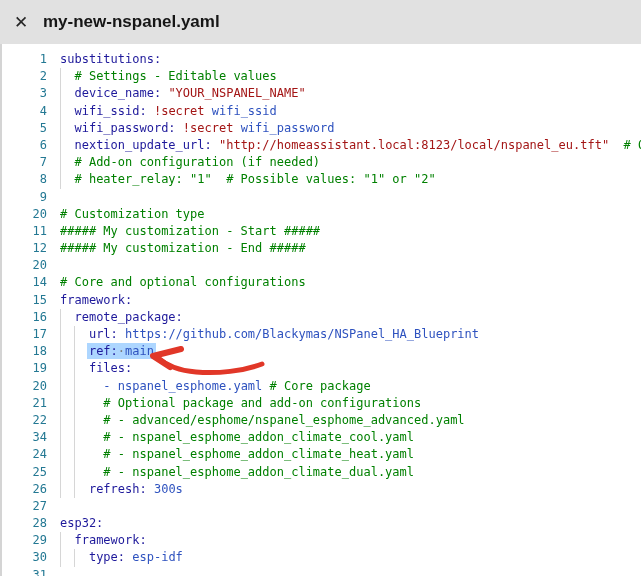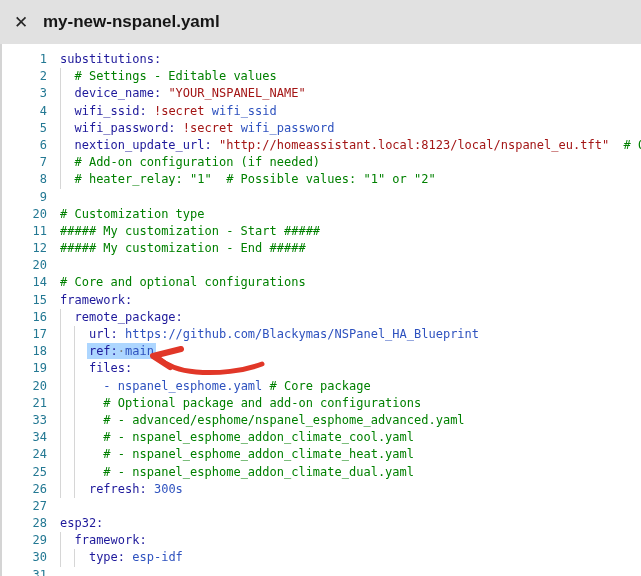--- a/index.html
+++ b/index.html
@@ -91,21 +91,21 @@
         <div class="line"><span class="ln">12</span><span class="code"><span class="c">##### My customization - End #####</span></span></div>
         <div class="line"><span class="ln">20</span><span class="code"></span></div>
         <div class="line"><span class="ln">14</span><span class="code"><span class="c"># Core and optional configurations</span></span></div>
         <div class="line"><span class="ln">15</span><span class="code"><span class="k">framework:</span></span></div>
         <div class="line"><span class="g g0"></span><span class="ln">16</span><span class="code">  <span class="k">remote_package:</span></span></div>
         <div class="line"><span class="g g0"></span><span class="g g1"></span><span class="ln">17</span><span class="code">    <span class="k">url: </span><span class="v link">https://github.com/Blackymas/NSPanel_HA_Blueprint</span></span></div>
         <div class="line"><span class="g g0"></span><span class="g g1"></span><span class="ln">18</span><span class="code">    <span class="selwrap"><span class="k">ref:</span><span class="wsd">·</span><span class="v">main</span></span></span></div>
         <div class="line"><span class="g g0"></span><span class="g g1"></span><span class="ln">19</span><span class="code">    <span class="k">files:</span></span></div>
         <div class="line"><span class="g g0"></span><span class="g g1"></span><span class="ln">20</span><span class="code">      <span class="v">- nspanel_esphome.yaml </span><span class="c"># Core package</span></span></div>
         <div class="line"><span class="g g0"></span><span class="g g1"></span><span class="ln">21</span><span class="code">      <span class="c"># Optional package and add-on configurations</span></span></div>
-        <div class="line"><span class="g g0"></span><span class="g g1"></span><span class="ln">33</span><span class="code">      <span class="c"># - advanced/esphome/nspanel_esphome_advanced.yaml</span></span></div>
+        <div class="line"><span class="g g0"></span><span class="g g1"></span><span class="ln">22</span><span class="code">      <span class="c"># - advanced/esphome/nspanel_esphome_advanced.yaml</span></span></div>
         <div class="line"><span class="g g0"></span><span class="g g1"></span><span class="ln">34</span><span class="code">      <span class="c"># - nspanel_esphome_addon_climate_cool.yaml</span></span></div>
         <div class="line"><span class="g g0"></span><span class="g g1"></span><span class="ln">24</span><span class="code">      <span class="c"># - nspanel_esphome_addon_climate_heat.yaml</span></span></div>
         <div class="line"><span class="g g0"></span><span class="g g1"></span><span class="ln">25</span><span class="code">      <span class="c"># - nspanel_esphome_addon_climate_dual.yaml</span></span></div>
         <div class="line"><span class="g g0"></span><span class="g g1"></span><span class="ln">26</span><span class="code">    <span class="k">refresh: </span><span class="v">300s</span></span></div>
         <div class="line"><span class="ln">27</span><span class="code"></span></div>
         <div class="line"><span class="ln">28</span><span class="code"><span class="k">esp32:</span></span></div>
         <div class="line"><span class="g g0"></span><span class="ln">29</span><span class="code">  <span class="k">framework:</span></span></div>
         <div class="line"><span class="g g0"></span><span class="g g1"></span><span class="ln">30</span><span class="code">    <span class="k">type: </span><span class="v">esp-idf</span></span></div>
         <div class="line"><span class="ln">31</span><span class="code"></span></div>
       </div>

